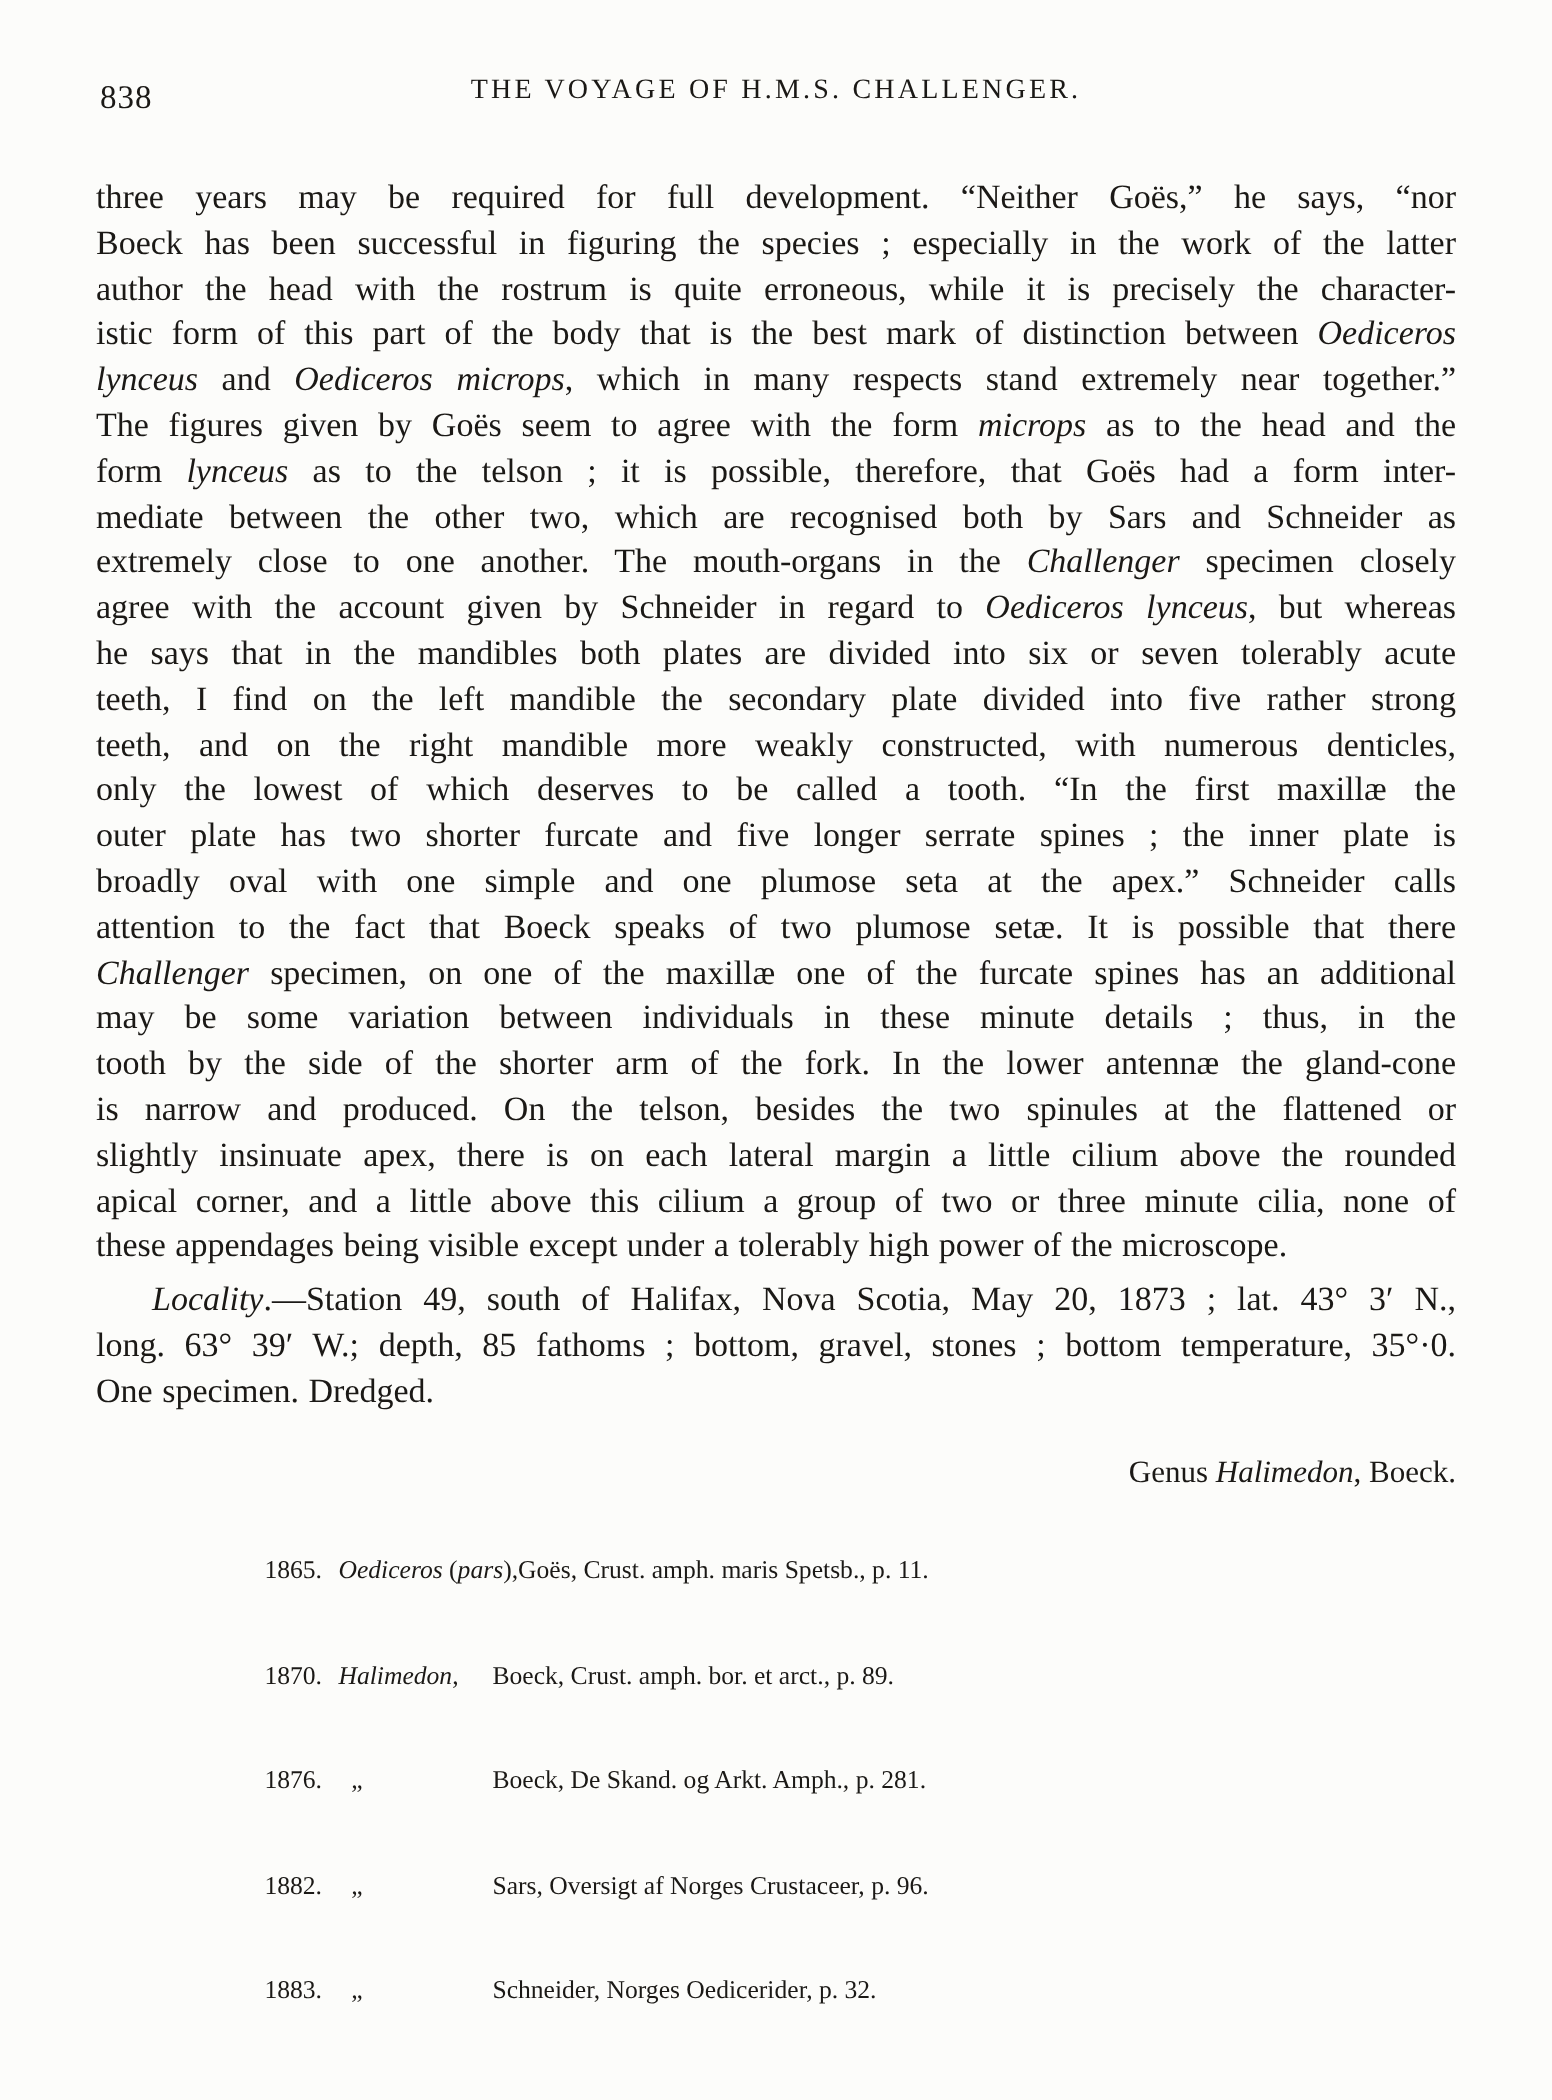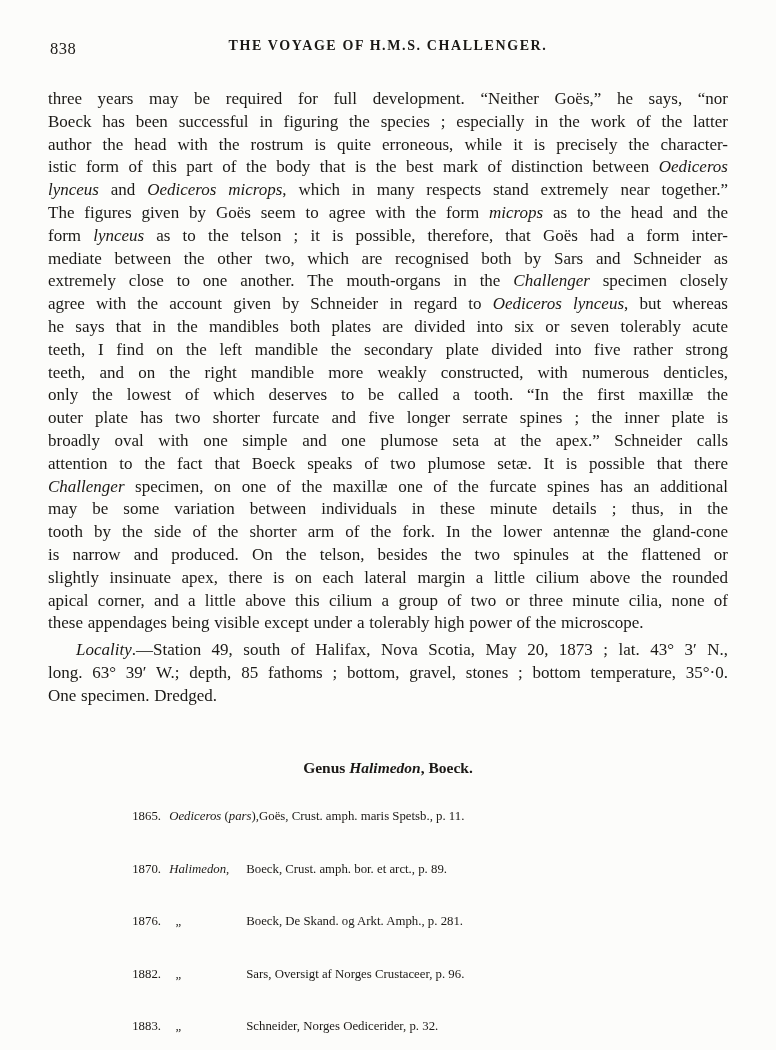--- a/index.html
+++ b/index.html
@@ -12,39 +12,39 @@
   }
   .page { padding: 38px 48px 0 48px; width: 776px; height: 1050px; }
 
   .page-header { position: relative; height: 20px; margin-bottom: 30px; }
   .page-number {
     position: absolute; left: 2px; top: 1px;
     font-size: 16.5px; letter-spacing: 0.5px;
   }
   .running-title {
     display: block; text-align: center;
-    font-size: 14px; font-weight: 700; letter-spacing: 1.6px;
+    font-size: 14px; font-weight: 400; letter-spacing: 1.6px;
   }
 
   .tline {
     font-size: 17px;
     line-height: 22.8px;
     word-spacing: 0.5px;
   }
   .just { text-align: justify; text-align-last: justify; text-justify: inter-word; }
   .indent { text-indent: 28px; }
   .it { font-style: italic; }
 
   .locality { margin-top: 4px; }
 
   .genus-heading {
-    margin-top: 51px;
-    text-align: center;
+    margin-top: 20px;
+    text-align: right;
     font-size: 15.5px;
-    font-weight: 700;
+    font-weight: 400;
   }
 
   .references { margin-top: 14px; margin-left: 65px; }
   .ref-line { font-size: 12.8px; line-height: 17.5px; white-space: pre; }
   .ref-year { display: inline-block; width: 37px; }
   .ref-name { display: inline-block; min-width: 77px; }
 </style>
 </head>
 <body>
 

